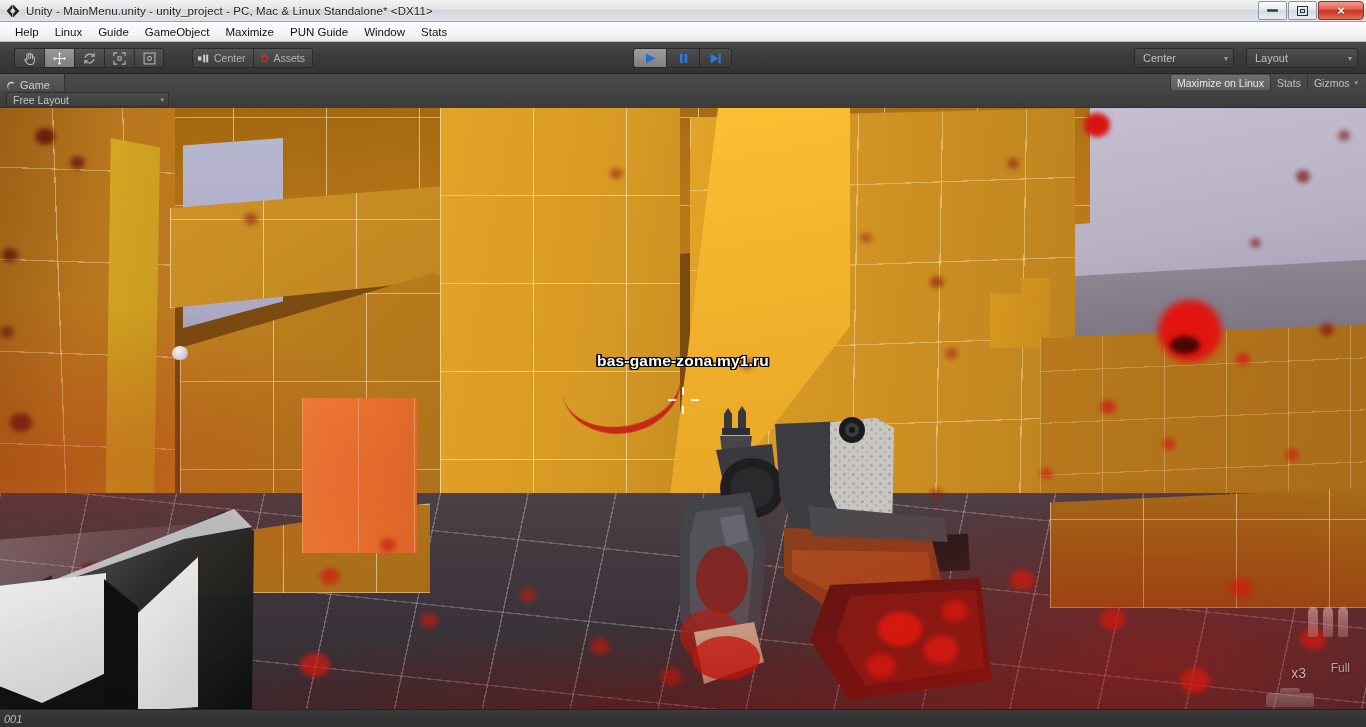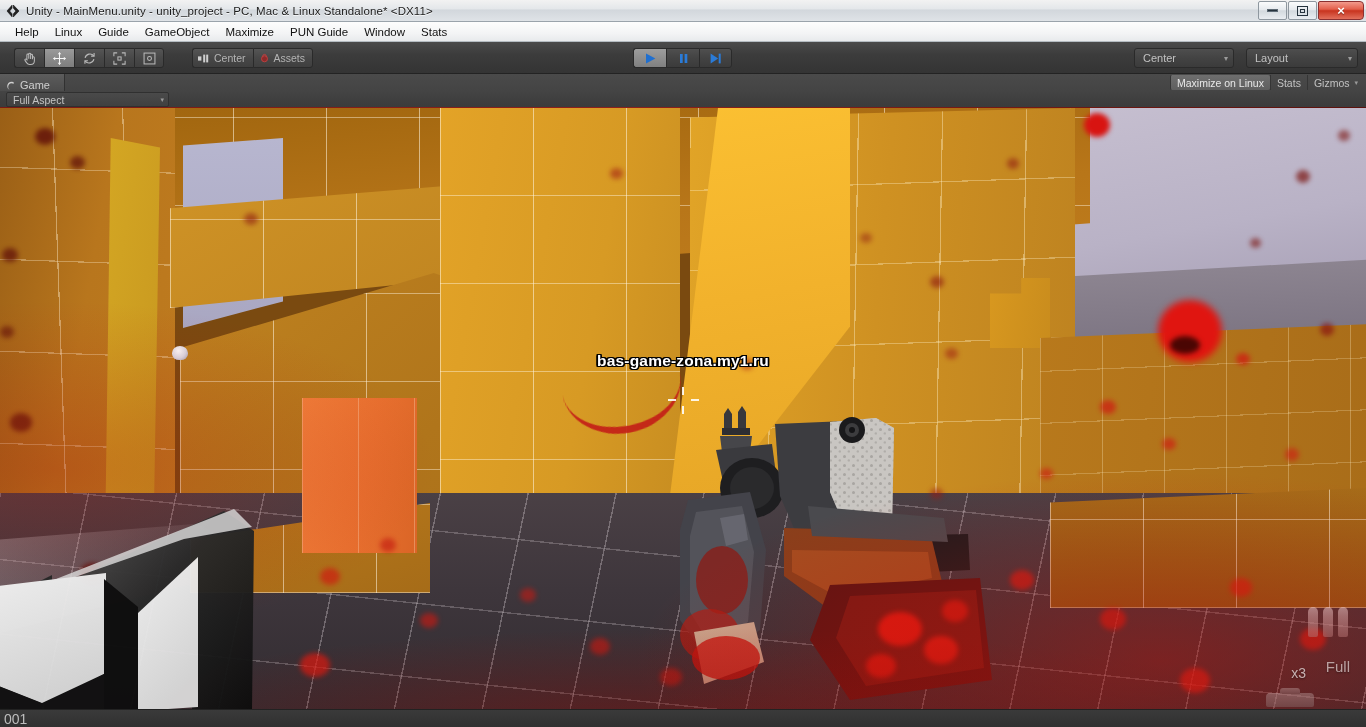--- a/index.html
+++ b/index.html
@@ -243,21 +243,21 @@
 
   
   .weapon { position:absolute; left:680px; top:292px; width:330px; height:309px; }
 
   
   .hud-ammo { position:absolute; right:12px; bottom:30px; width:86px; height:72px; }
   .hud-bullets { position:absolute; right:6px; top:0; display:flex; gap:5px; }
   .bullet { width:10px; height:30px; border-radius:5px 5px 2px 2px;
     background:linear-gradient(180deg,#f0c9c9 0%,#d8a3a3 30%,#b06d6d 100%);
     opacity:.55; }
-  .hud-full { position:absolute; right:4px; bottom:4px; color:#d9c9c9; font-size:15px;
+  .hud-full { position:absolute; right:4px; bottom:4px; color:#d9c9c9; font-size:12px;
     opacity:.75; text-shadow:0 1px 2px rgba(0,0,0,.6); }
   .hud-x3 { position:absolute; right:60px; bottom:28px; color:#ded2d2; font-size:14px;
     opacity:.8; text-shadow:0 1px 2px rgba(0,0,0,.6); }
   .hud-grenade { position:absolute; right:52px; bottom:2px; width:48px; height:14px;
     background:linear-gradient(180deg,#b89a9a 0%,#8a6e6e 100%); opacity:.45;
     border-radius:4px 4px 2px 2px; }
   .hud-grenade:after { content:""; position:absolute; left:14px; top:-5px; width:20px; height:6px;
     background:linear-gradient(180deg,#c0a0a0,#8a6e6e); border-radius:3px 3px 0 0; }
 
   
@@ -268,21 +268,21 @@
       radial-gradient(ellipse 60% 22% at 50% 103%, rgba(150,12,8,.45), rgba(150,12,8,0) 75%);
   }
 
   
   .unity-logo { position:absolute; left:-14px; bottom:-6px; width:288px; height:220px; opacity:.97; }
 
   
   .statusbar { position:absolute; left:0; bottom:0; width:1366px; height:18px;
     background:linear-gradient(180deg,#3a3a3a 0%,#303030 100%); border-top:1px solid #222;
     display:flex; align-items:center; padding-left:4px; }
-  .status-text { color:#bdbdbd; font-size:14px; }
+  .status-text { color:#bdbdbd; font-size:11px;font-style:italic; }
 
   .red-line { position:absolute; left:0; top:107px; width:1366px; height:2px;
     background:linear-gradient(90deg,#7a1a12 0%,#8e211a 45%,#5d120d 100%); }
 </style>
 </head>
 <body>
 
 <div id="app">
 
   <div class="titlebar">
@@ -405,21 +405,21 @@
   <div class="gv-header">
     <div class="gv-tab">
       <svg width="10" height="10" viewBox="0 0 10 10">
         <path d="M7.6 1.1A4.4 4.4 0 105 9.4a3.6 3.6 0 01.6-7.1c.7 0 1.4.2 2 .6z" fill="#cfcfcf"></path>
       </svg>
       <span class="label">Game</span>
     </div>
 
     <div class="gv-subbar">
       <div class="aspect-drop">
-        <span>Full Aspect</span>
+        <span>Free Layout</span>
         <span style="font-size:7px;color:#9a9a9a;">▾</span>
       </div>
     </div>
 
     <div class="gv-right">
       <div class="gv-rbtn pressed">
         <span>Maximize on Linux</span>
       </div>
       <div class="gv-rbtn">
         <span>Stats</span>

